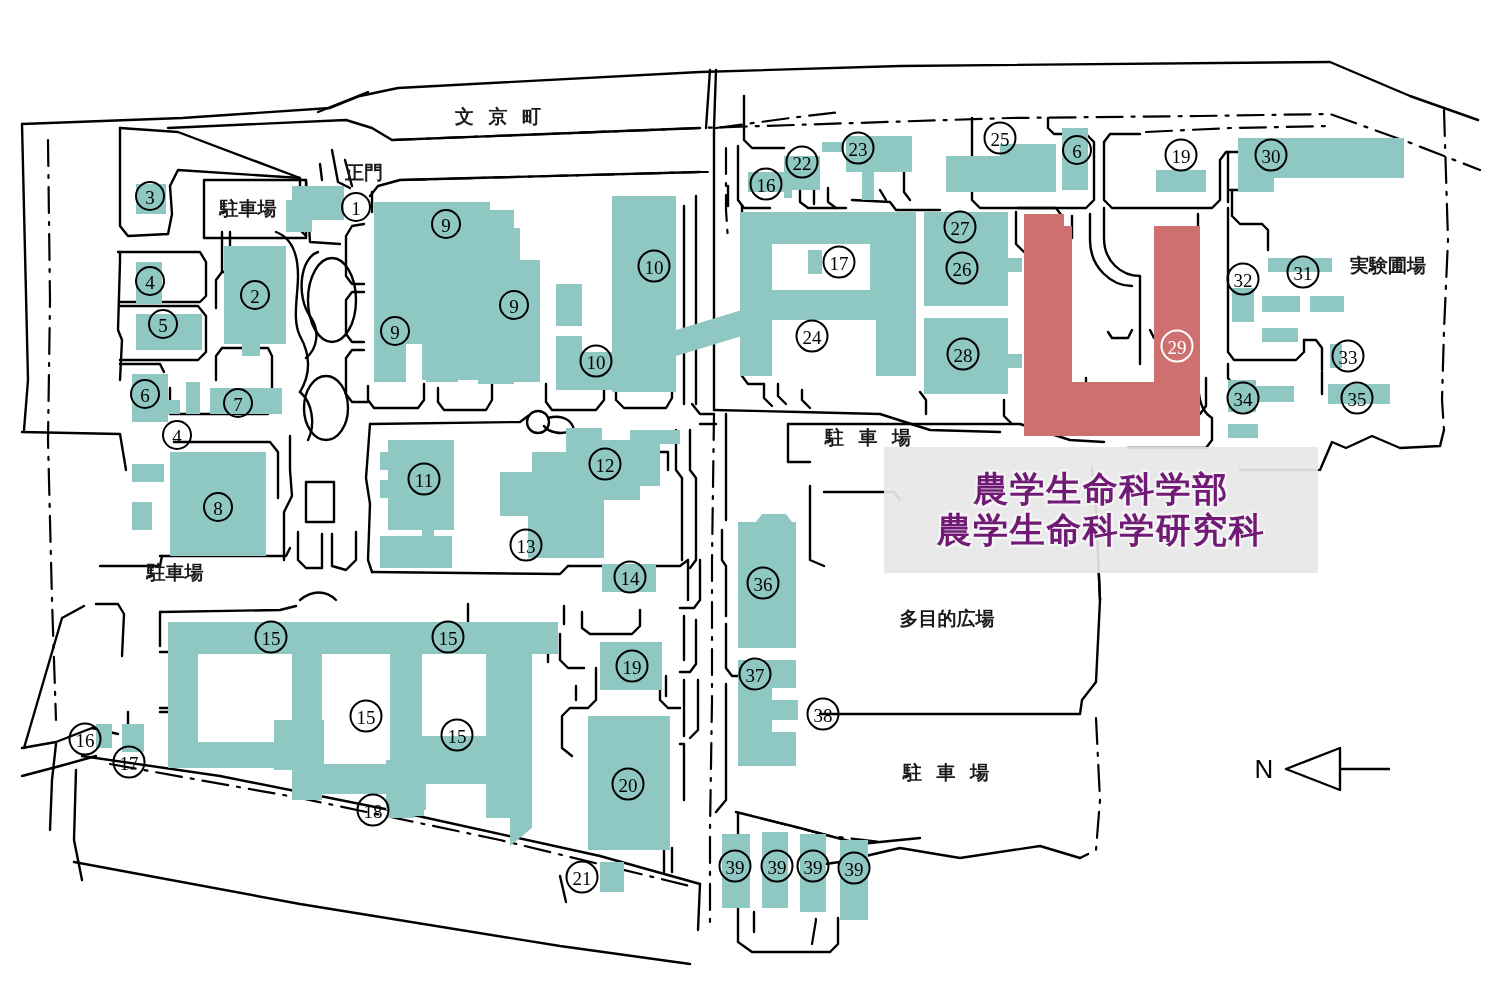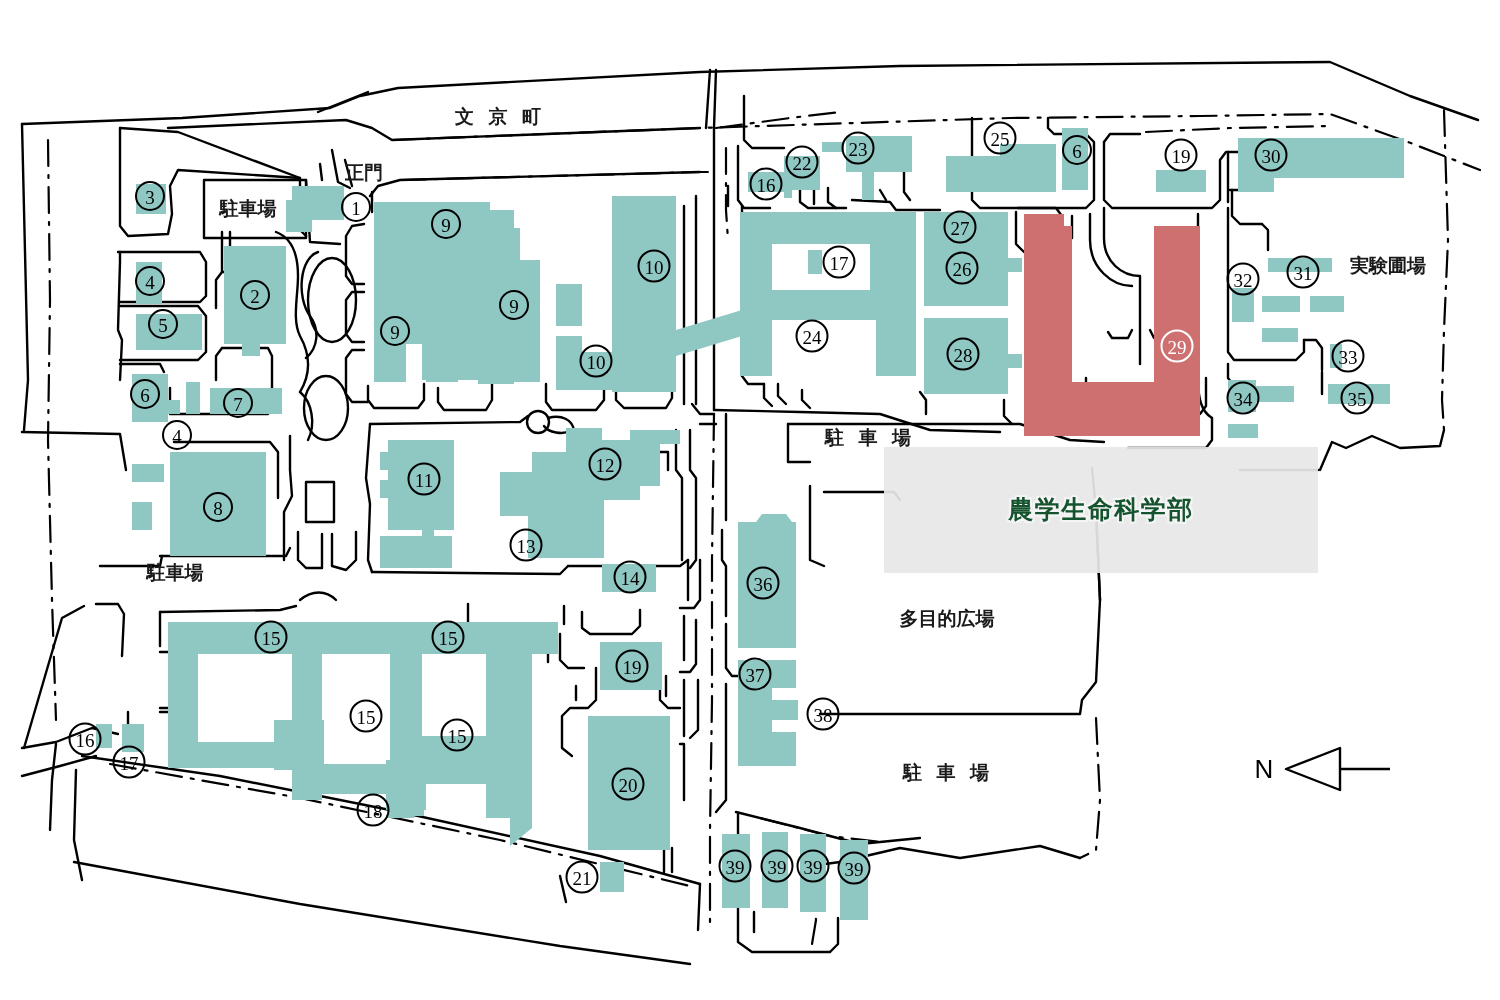--- a/index.html
+++ b/index.html
@@ -66,23 +66,23 @@
     height: 126px;
     background: rgba(231,231,231,0.93);
     display: flex;
     flex-direction: column;
     align-items: center;
     justify-content: center;
     gap: 2px;
   }
   .callout-line {
     font-family: "DejaVu Sans", "Liberation Sans", sans-serif;
-    font-size: 25px;
+    font-size: 35px;
     font-weight: 700;
-    color: #14532d;
+    color: #701a75;
     letter-spacing: 1.5px;
     line-height: 1.12;
     text-shadow:
       -2px -2px 0 #f4f4f4,  2px -2px 0 #f4f4f4,
       -2px  2px 0 #f4f4f4,  2px  2px 0 #f4f4f4,
        0px -2px 0 #f4f4f4,  0px  2px 0 #f4f4f4,
       -2px  0px 0 #f4f4f4,  2px  0px 0 #f4f4f4;
     white-space: nowrap;
   }
 </style>
@@ -669,15 +669,16 @@
     <g>
       <text id="compass-label" class="compass-n" x="1264" y="769">N</text>
       <path class="compass-arrow" d="M 1286 769 L 1340 748 L 1340 790 Z"></path>
       <path class="compass-line" d="M 1340 769 L 1390 769"></path>
     </g>
 
   </svg>
 
   <div id="overlay-callout">
     <div class="callout-line">農学生命科学部</div>
+    <div class="callout-line">農学生命科学研究科</div>
   </div>
 
 </div>
 
 </body></html>

